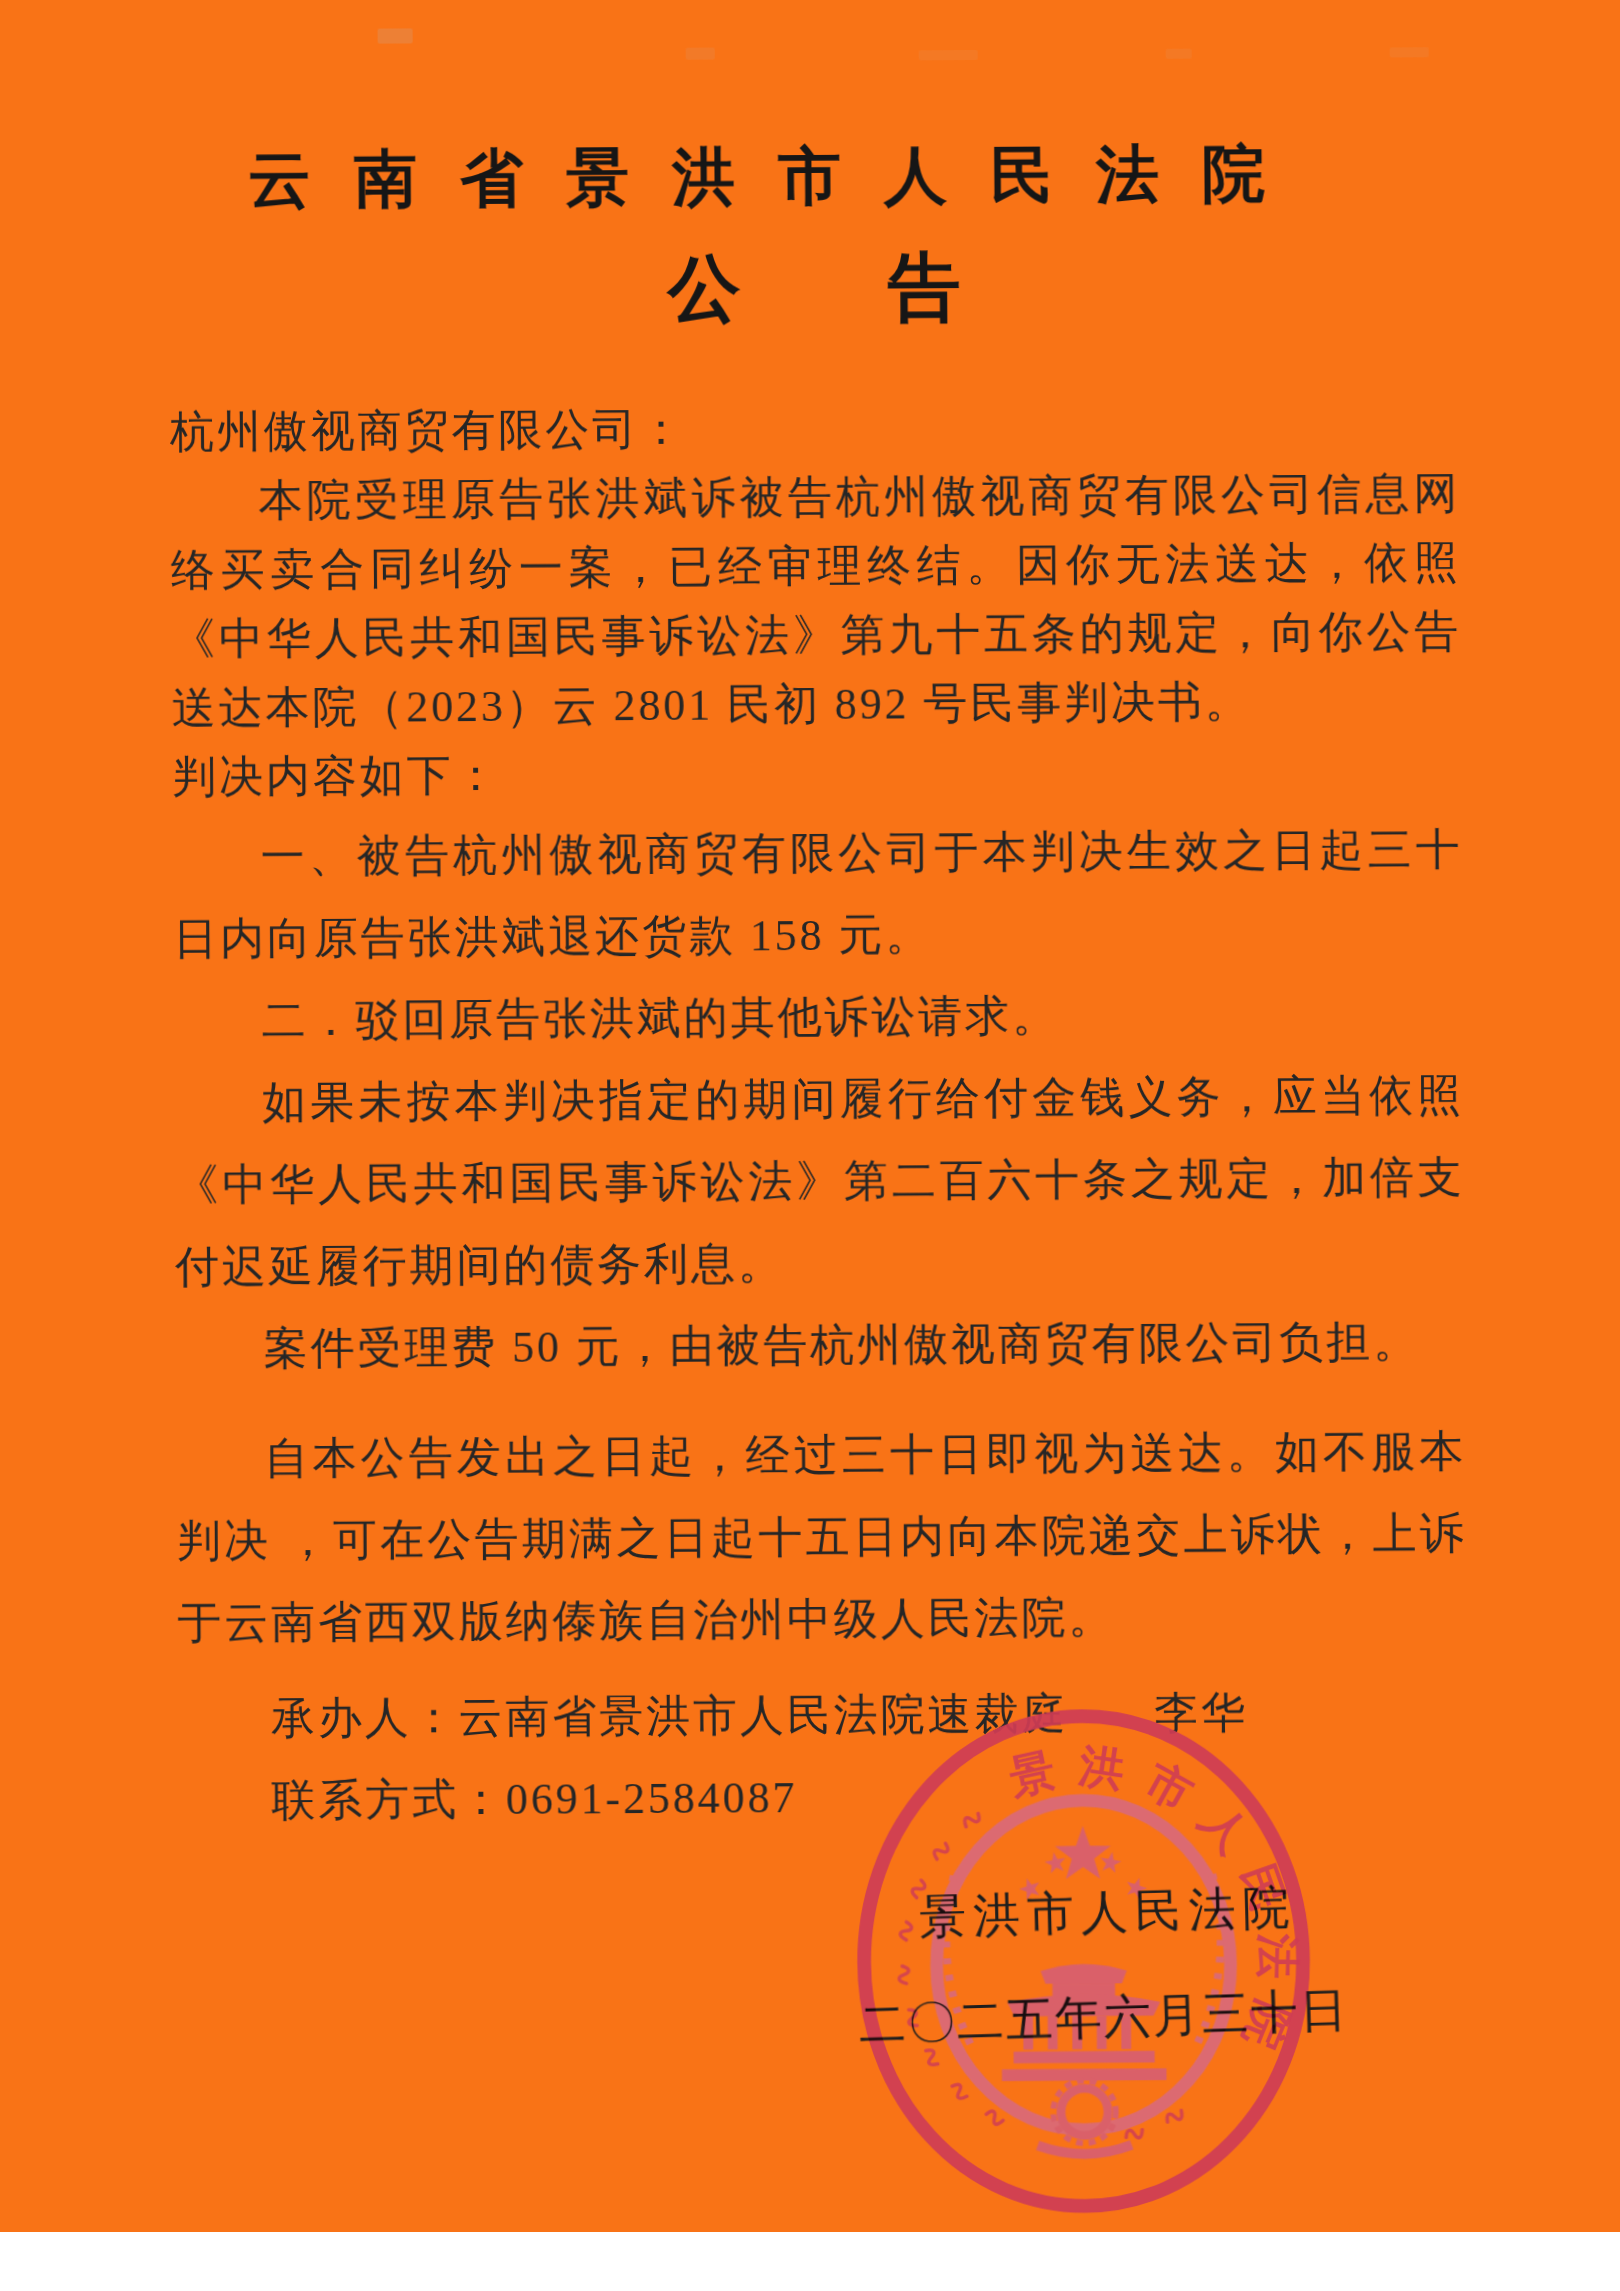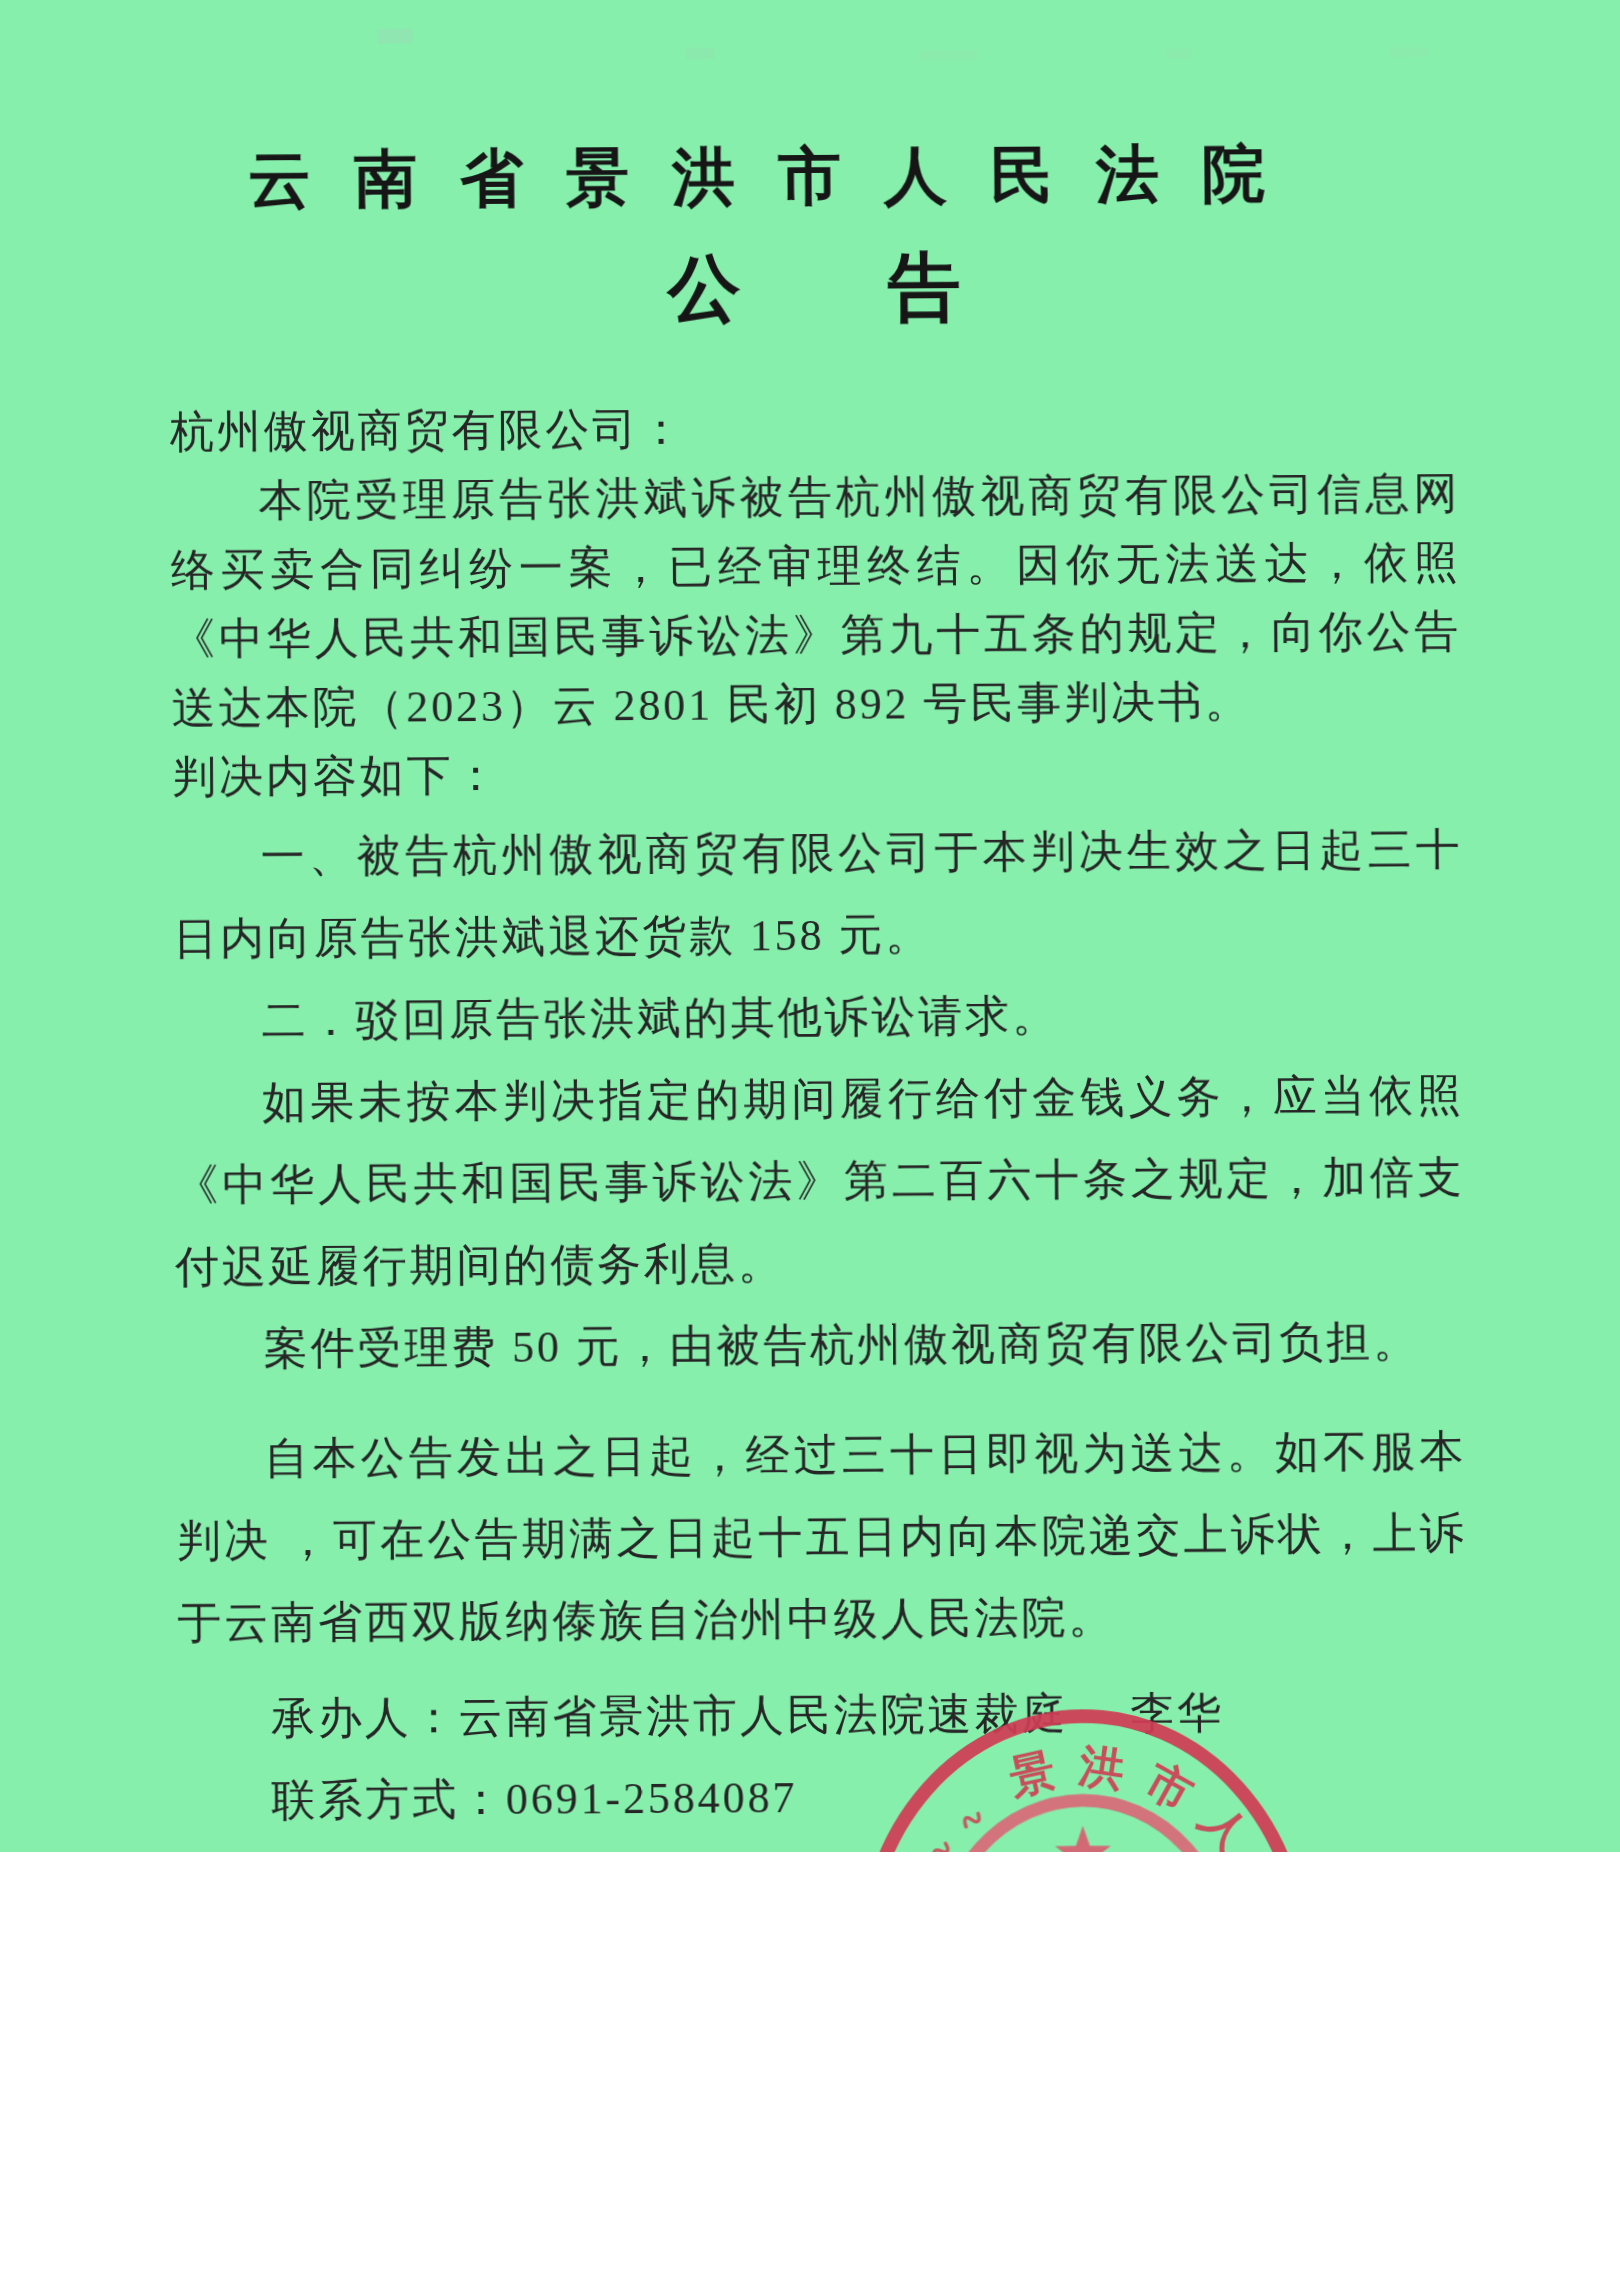--- a/index.html
+++ b/index.html
@@ -1,19 +1,19 @@
 <!DOCTYPE html>
 <html><head>
 <meta charset="utf-8">
 <style>
   html,body{margin:0;padding:0;background:#ffffff;}
   .page{
     position:relative;
-    width:1620px;height:1852px;
-    background:#86efac;
+    width:1620px;height:2232px;
+    background:#f97316;
     overflow:hidden;
     font-family:"Liberation Serif","DejaVu Serif",serif;
     color:#242424;
   }
   .tilt{
     position:absolute;left:0;top:0;width:100%;height:100%;
     transform:rotate(-0.35deg);
     transform-origin:810px 1078px;
   }
   
@@ -59,21 +59,21 @@
 
   .contact{
     margin-top:17.6px;
     margin-left:93px;
     font-size:44px;
     letter-spacing:2.9px;
     color:#262626;
   }
   .contact .line{line-height:76px;}
   .contact .line + .line{margin-top:5.9px;}
-  .handler-name{margin-left:62px;}
+  .handler-name{margin-left:86px;}
 
   
   .seal{
     position:absolute;
     left:843px;top:1710px;
     width:490px;height:529px;
   }
   .seal svg{position:absolute;left:0;top:0;}
   .stamp-text{
     position:absolute;

